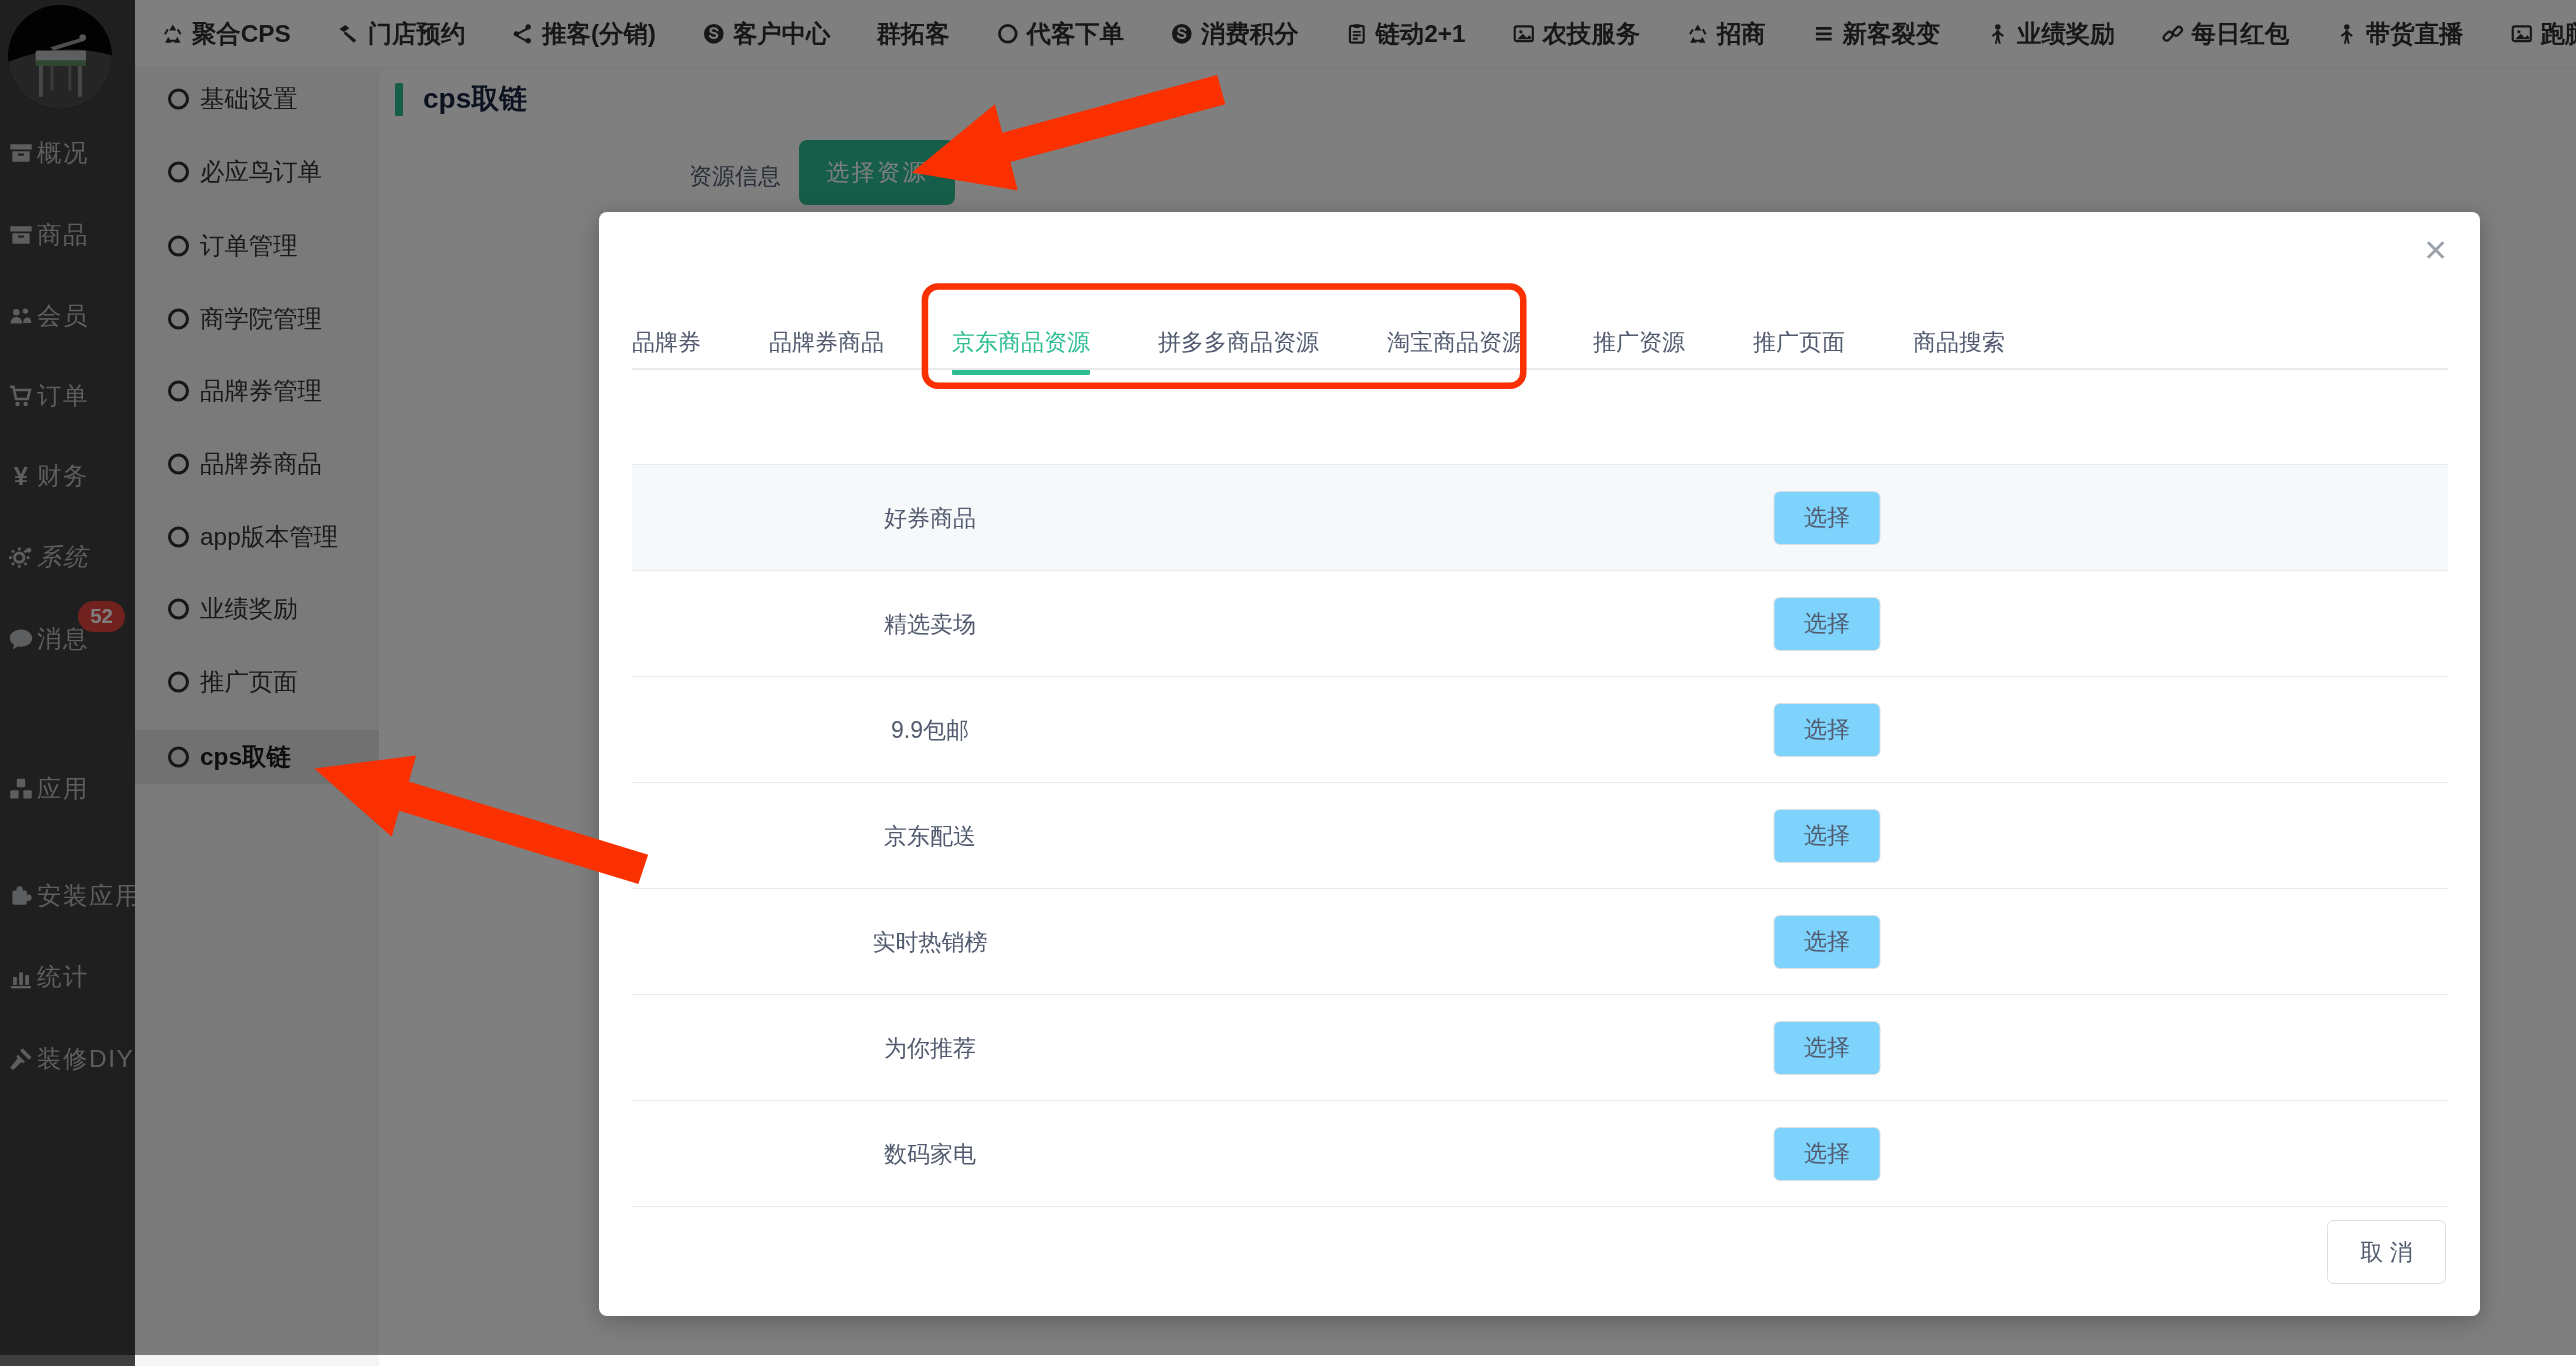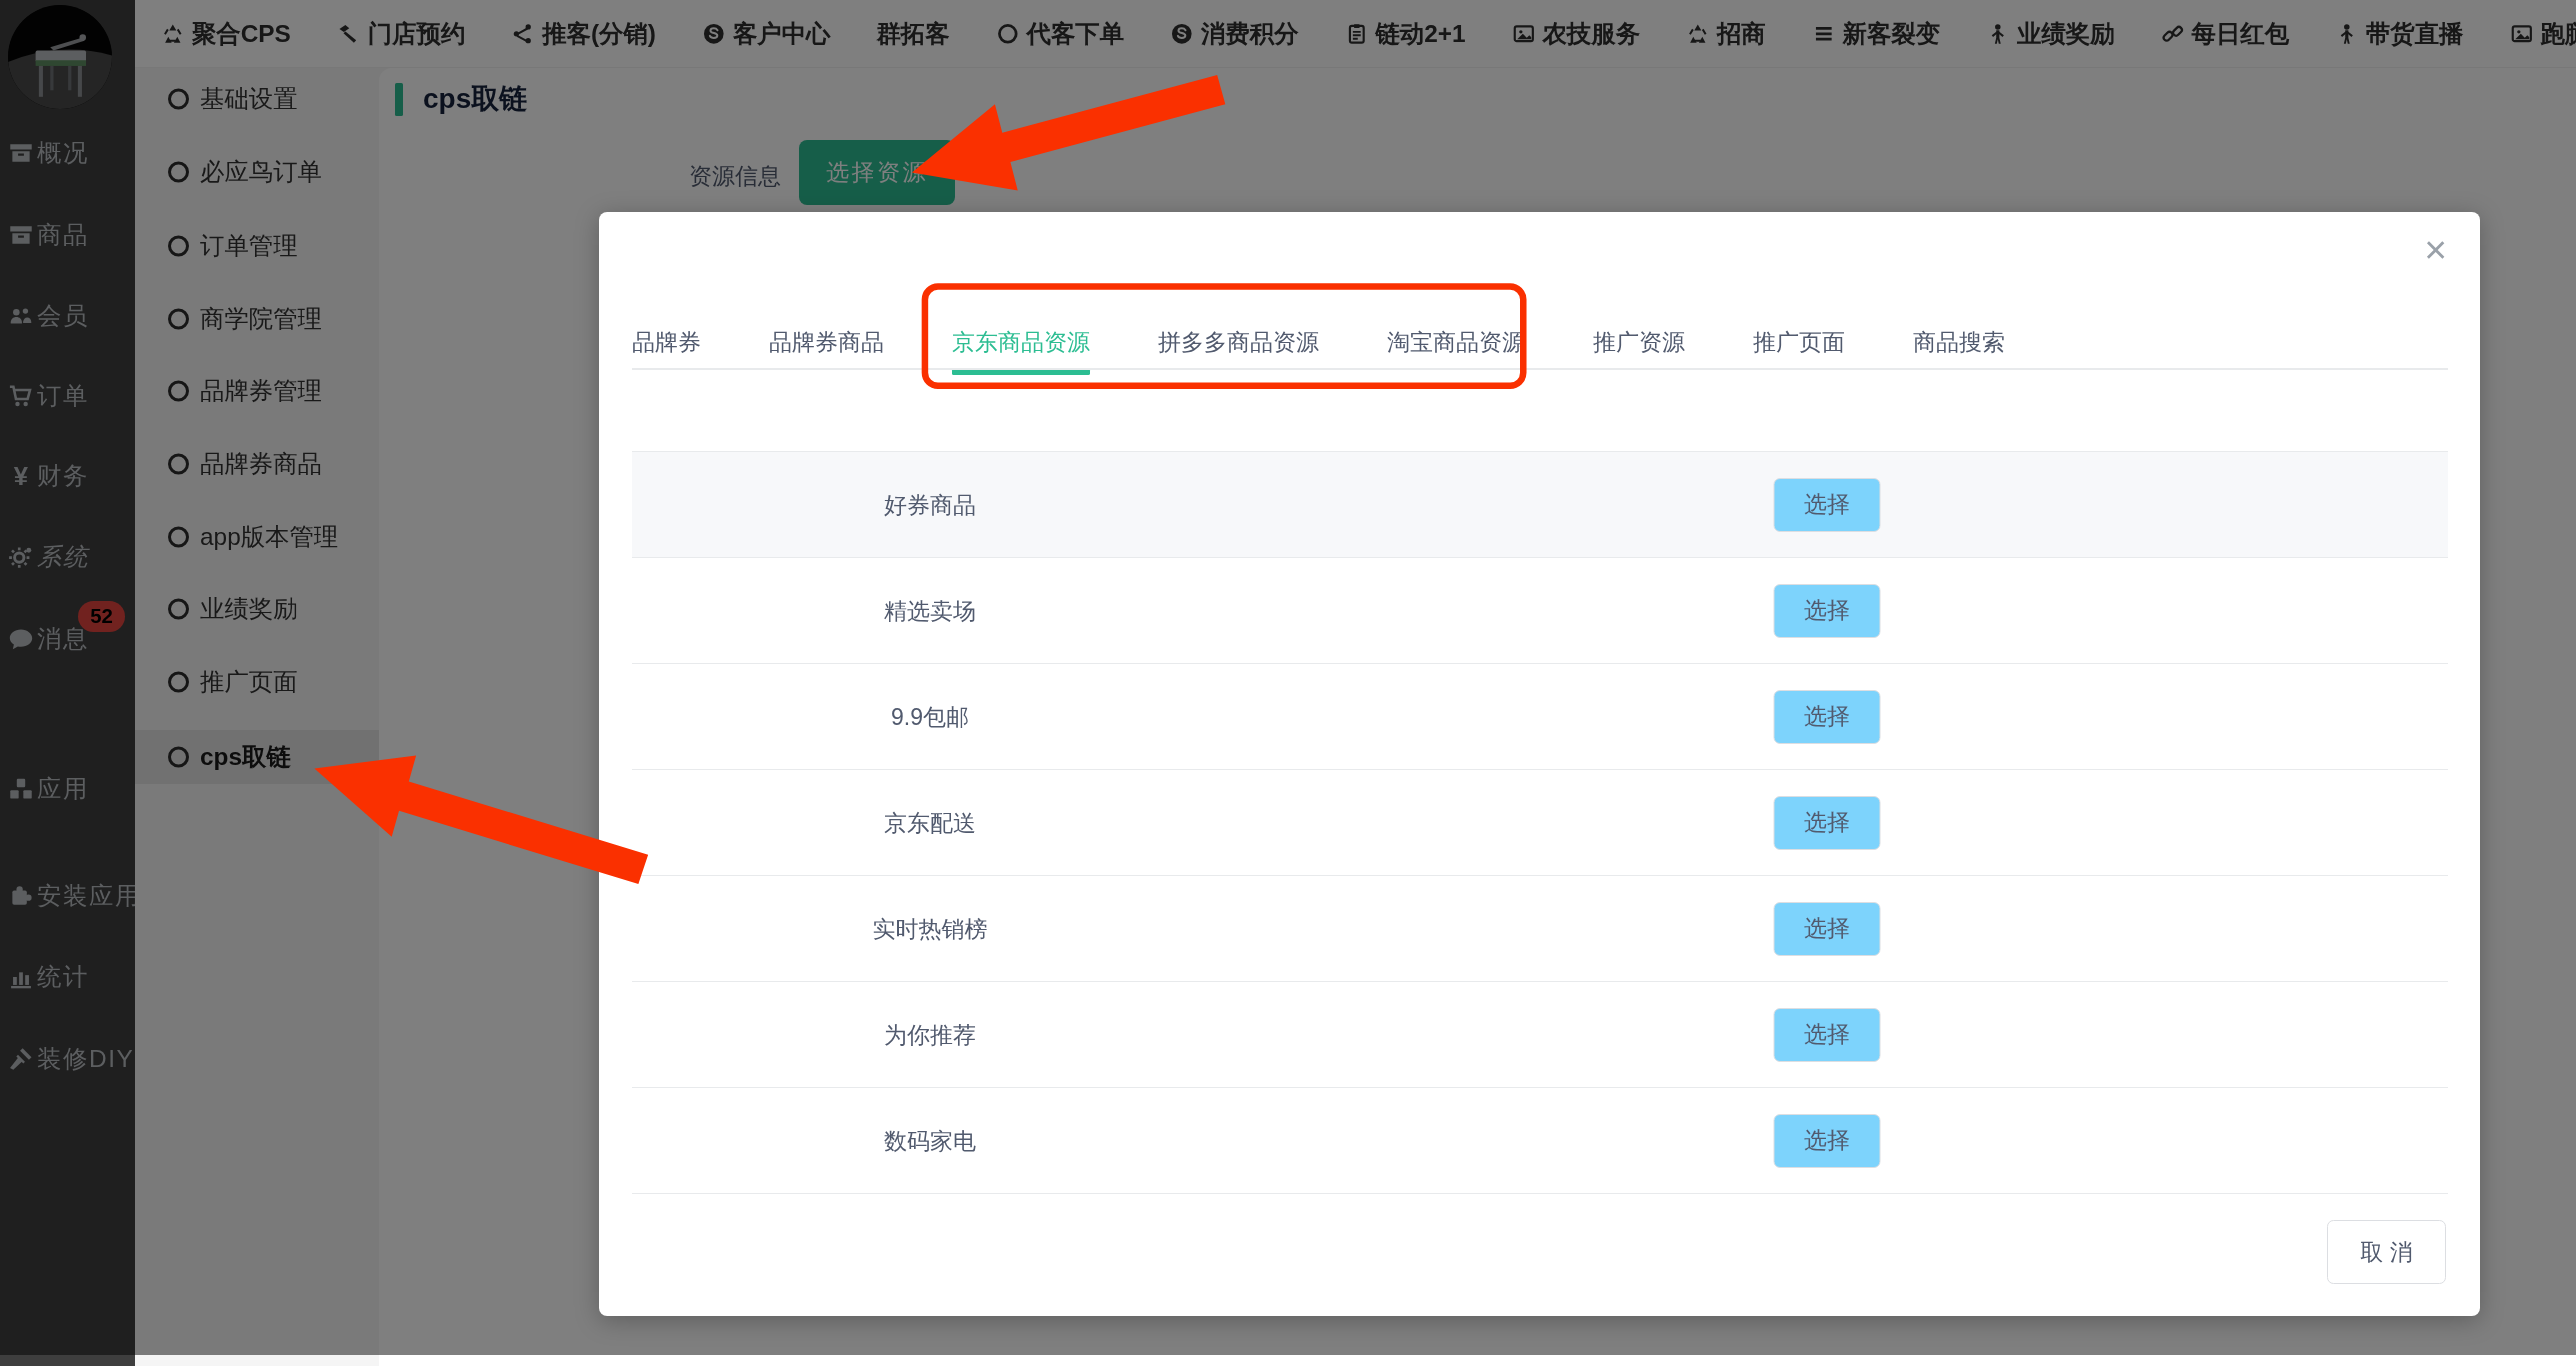--- a/index.html
+++ b/index.html
@@ -6,21 +6,21 @@
     font-family:"Liberation Sans","DejaVu Sans",sans-serif;background:#fff;}
   .abs{position:absolute;}
   #stage{position:relative;width:2576px;height:1366px;}
 
   
   #side{left:0;top:0;width:145px;height:1366px;background:#3e3e3e;z-index:1;}
   #avatar{left:8.1px;top:4.9px;width:104px;height:104px;border-radius:50%;background:#0b0b0b;overflow:hidden;}
   .snav{left:0;width:135px;height:46px;color:#b8bcc0;}
   .snav .ic{position:absolute;left:6.5px;top:50%;transform:translateY(-50%);width:28px;height:28px;}
   .snav .lb{position:absolute;left:37px;top:50%;transform:translateY(-50%);font-size:24.4px;letter-spacing:1.6px;white-space:nowrap;}
-  #badge{left:78px;top:601px;width:47px;height:31px;border-radius:16.3px;background:#e2453e;color:#000000;
+  #badge{left:78px;top:601px;width:47px;height:31px;border-radius:16.3px;background:#e2453e;color:#ffffff;
     font-size:20.4px;font-weight:bold;text-align:center;line-height:31px;z-index:2;}
 
   
   #topbar{left:135px;top:0;width:2441px;height:68px;background:#fff;border-bottom:0.8px solid #f0f0f0;
     display:flex;align-items:center;gap:46px;padding-left:26px;box-sizing:border-box;z-index:1;position:absolute;}
   .tnav{display:flex;align-items:center;gap:7.3px;color:#2f2f2f;font-size:24.4px;font-weight:bold;white-space:nowrap;}
   .tnav .ic{width:23.6px;height:23.6px;}
 
   
   #submenu{left:135px;top:68px;width:257px;height:1298px;background:#f5f5f5;z-index:1;}
@@ -44,21 +44,21 @@
     box-shadow:0 4.9px 24.4px rgba(0,0,0,.25);}
   #mclose{right:33px;top:18px;font-size:39px;line-height:39px;color:#9aa1a9;cursor:pointer;font-weight:300;}
   #tabs{left:33px;top:116px;display:flex;gap:68px;}
   .tab{position:relative;font-size:23px;color:#515a6e;line-height:28px;white-space:nowrap;cursor:pointer;}
   .tab.active{color:#2cbd92;}
   .tab.active::after{content:"";position:absolute;left:0;right:0;bottom:-19px;height:5.7px;background:#2cbd92;border-radius:1.6px;}
   #tabtrack{left:33px;top:156px;width:1816px;height:2.4px;background:#e8eaec;}
   #thead{left:33px;top:181px;width:1816px;height:29px;color:#515a6e;font-size:23px;}
   .c1{position:absolute;left:298px;transform:translateX(-50%);white-space:nowrap;}
   .c2{position:absolute;left:1195px;transform:translateX(-50%);white-space:nowrap;}
-  #rows{left:33px;top:239px;width:1816px;}
+  #rows{left:33px;top:252px;width:1816px;}
   .row{position:relative;width:1816px;height:105px;border-bottom:0.8px solid #e8eaec;font-size:23px;color:#515a6e;}
   .row.stripe{background:#f7f8fa;border-top:0.8px solid #e8eaec;}
   .row .c1{top:50%;transform:translate(-50%,-50%);}
   .row .selbtn{position:absolute;left:1195px;top:50%;transform:translate(-50%,-50%);width:107px;height:54px;
     background:#7dd3fc;border:0.8px solid #dcdee2;border-radius:6.5px;font-size:23px;color:#515a6e;cursor:pointer;}
   #cancelbtn{left:1728px;top:1008px;width:119px;height:64px;background:#fff;border:0.8px solid #dcdee2;
     border-radius:6.5px;font-size:23px;color:#515a6e;cursor:pointer;}
 
   
   #anno{left:0;top:0;width:2576px;height:1366px;z-index:30;pointer-events:none;}

